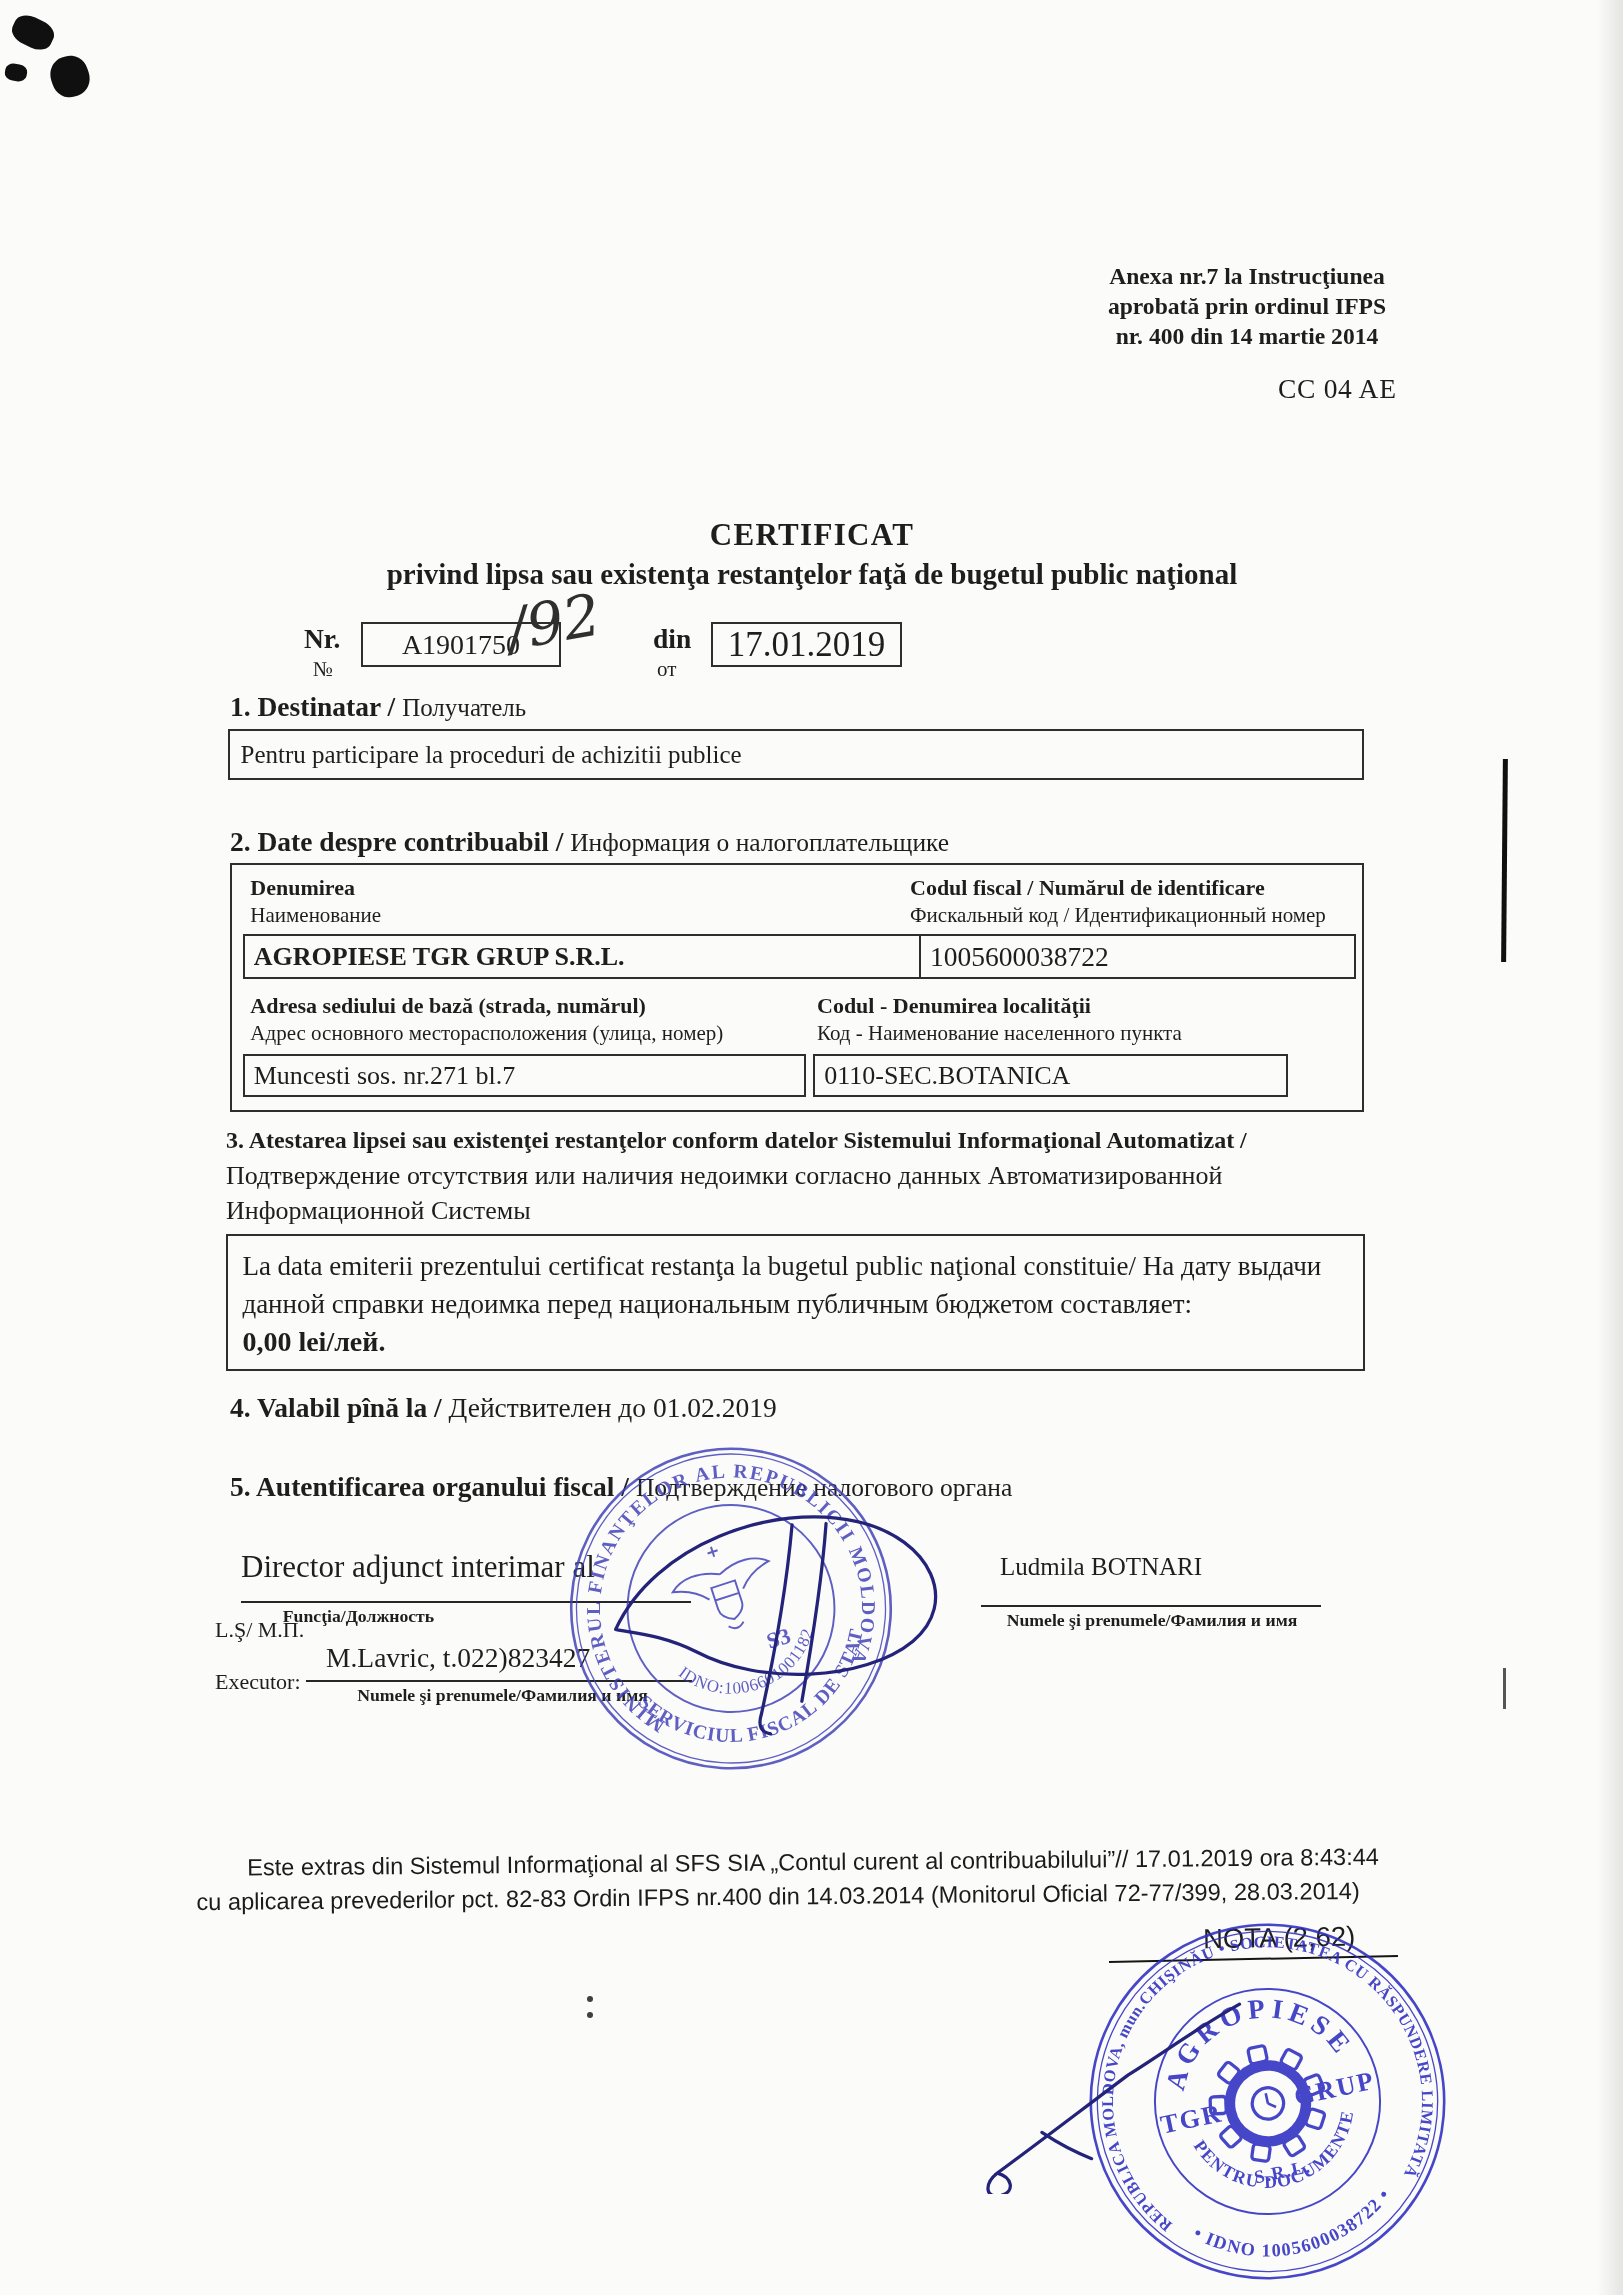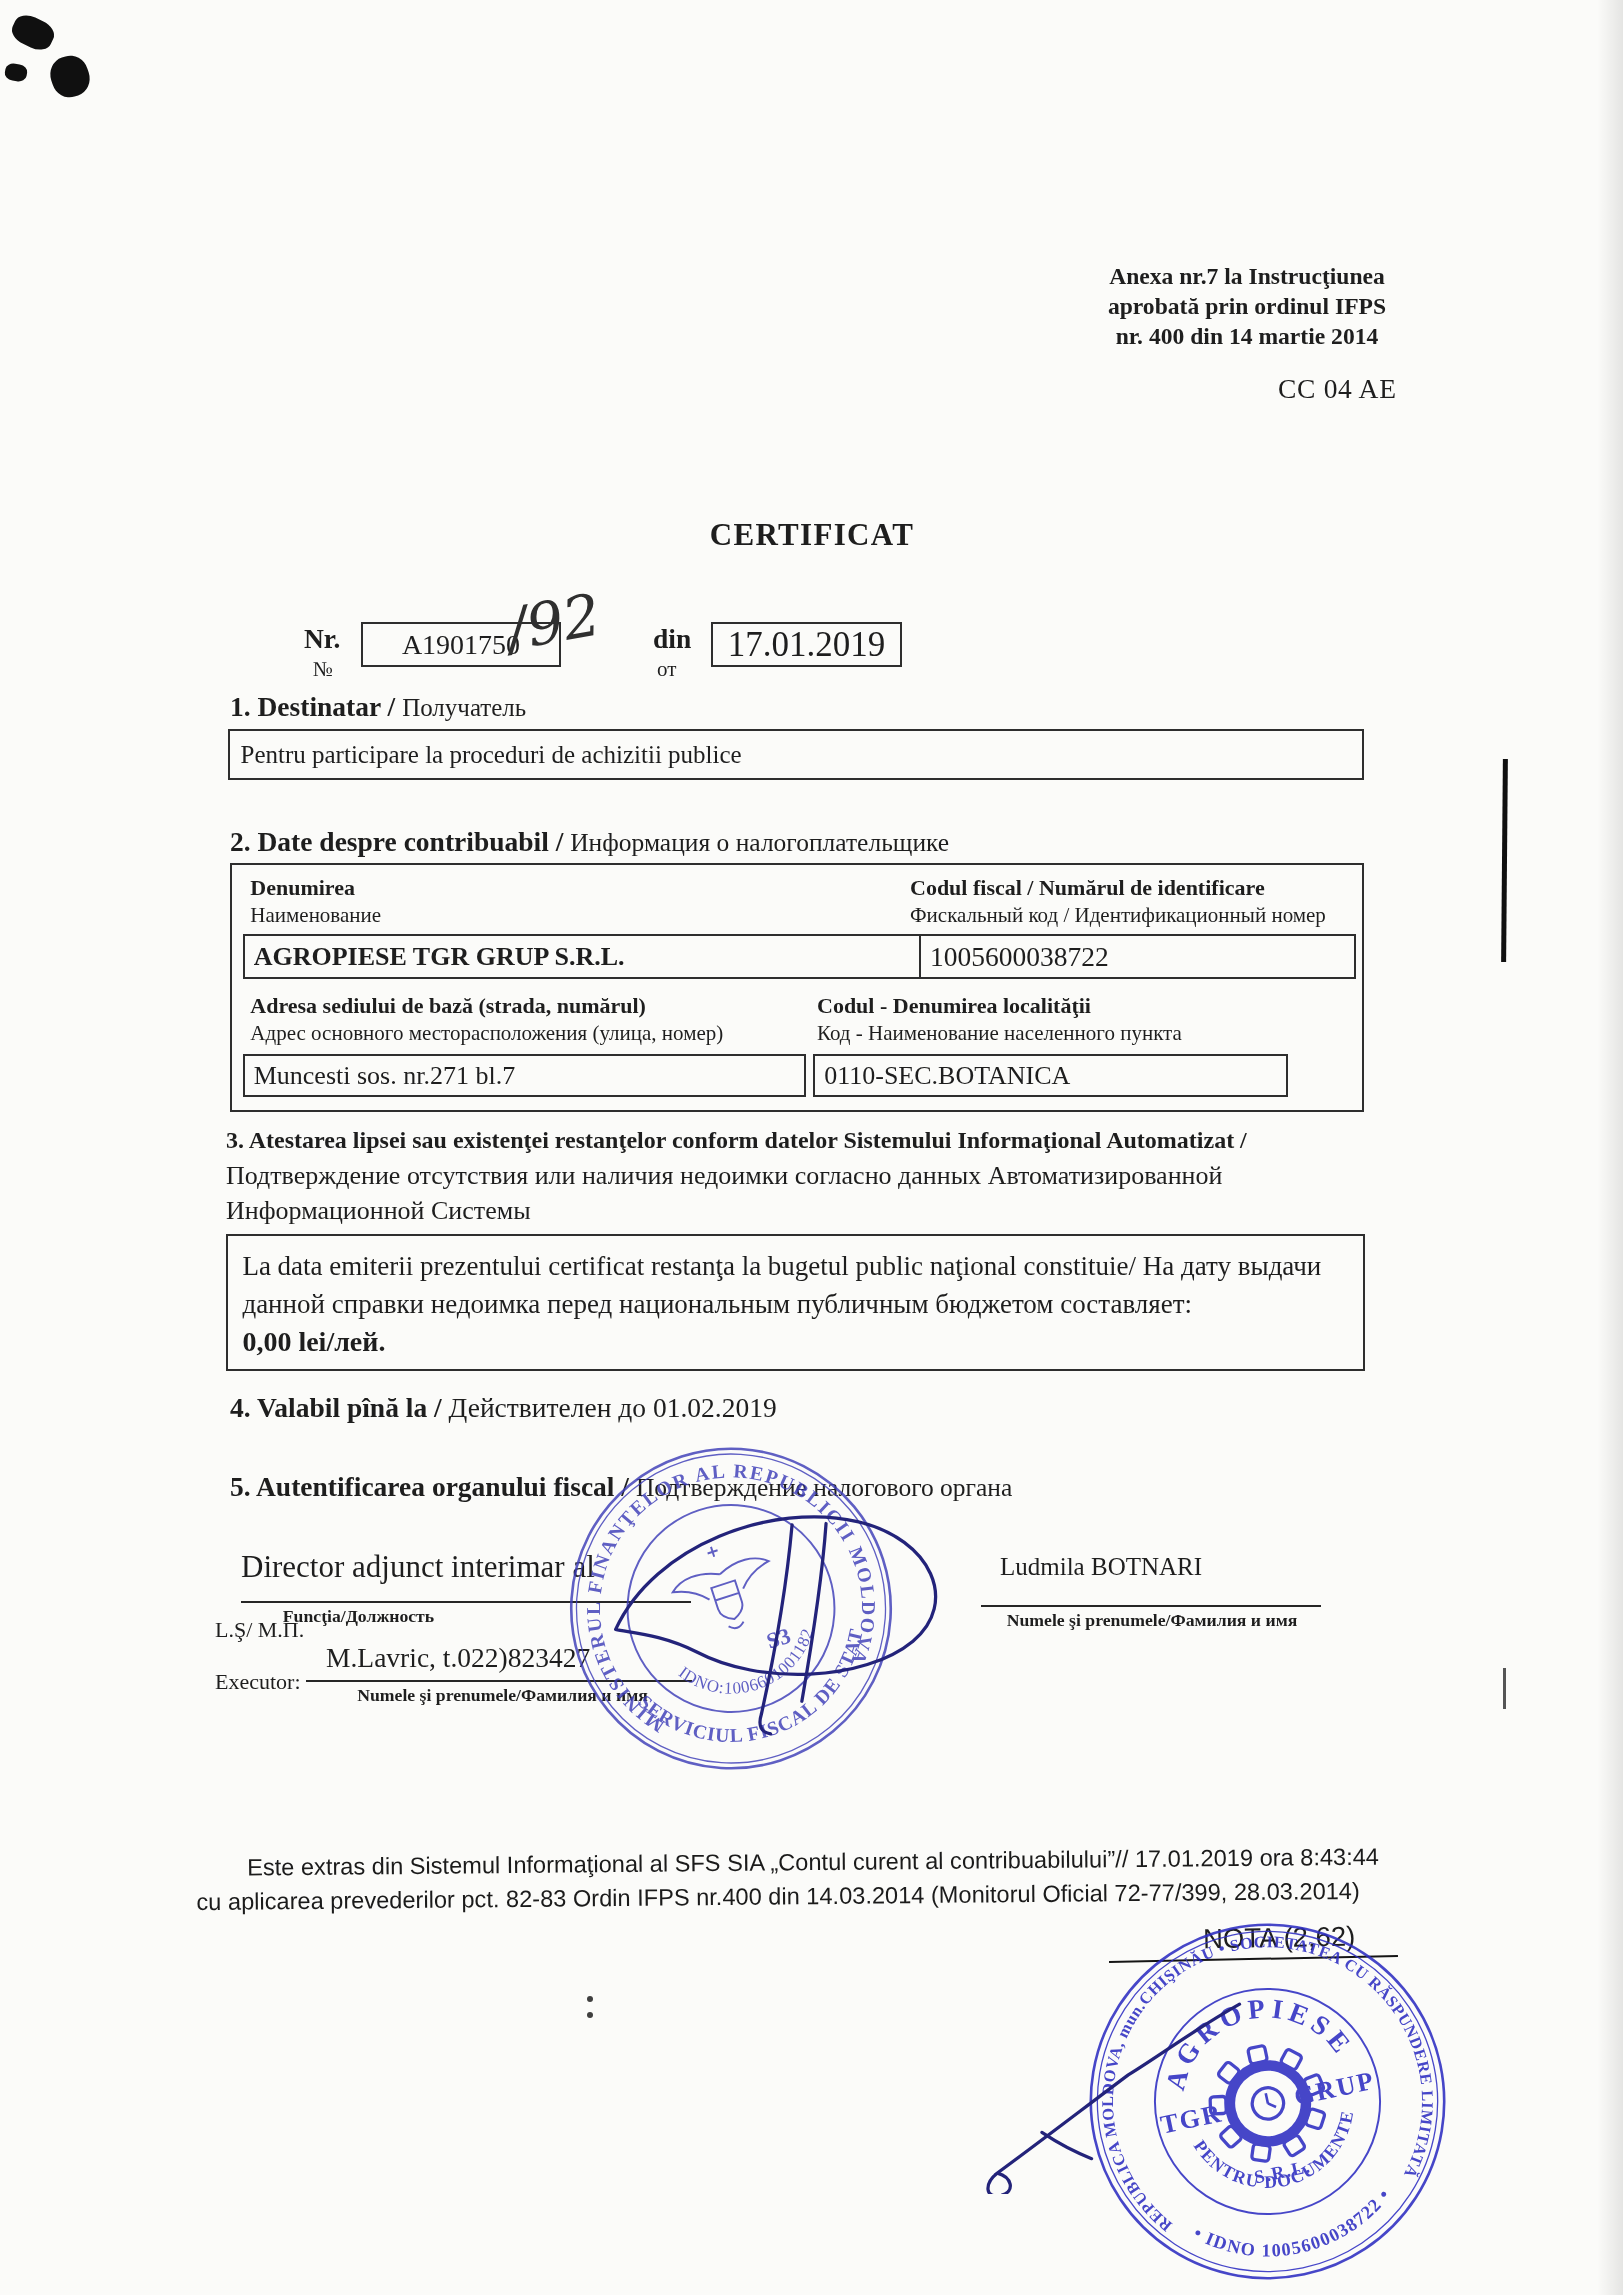--- a/index.html
+++ b/index.html
@@ -38,20 +38,21 @@
 
   <div class="abs center b" style="left:1093px;top:261px;width:308px;font-size:23.6px;line-height:30px;">
     <div>Anexa nr.7 la Instrucţiunea</div>
     <div>aprobată prin ordinul IFPS</div>
     <div>nr. 400 din 14 martie 2014</div>
   </div>
   <div class="abs" style="left:1278px;top:373px;font-size:27.5px;letter-spacing:0.7px;">CC 04 AE</div>
 
   <div class="abs center" style="left:223px;top:517px;width:1178px;">
     <div class="b" style="font-size:31px;letter-spacing:1.3px;">CERTIFICAT</div>
+    <div class="b" style="font-size:29px;margin-top:5.2px;">privind lipsa sau existenţa restanţelor faţă de bugetul public naţional</div>
   </div>
 
   <div class="abs b" style="left:304px;top:623px;font-size:27.5px;">Nr.</div>
   <div class="abs" style="left:313px;top:657px;font-size:21px;">№</div>
   <div class="abs box" style="left:361px;top:622px;width:200px;height:45px;">
     <div class="center" style="font-size:28px;line-height:41px;">A1901750</div>
   </div>
   <div class="abs hand" style="left:507px;top:588px;font-size:58px;color:#2f2f2f;transform:rotate(-10deg);z-index:5;">/92</div>
   <div class="abs b" style="left:653px;top:623px;font-size:27.5px;">din</div>
   <div class="abs" style="left:657px;top:657px;font-size:21px;">от</div>

